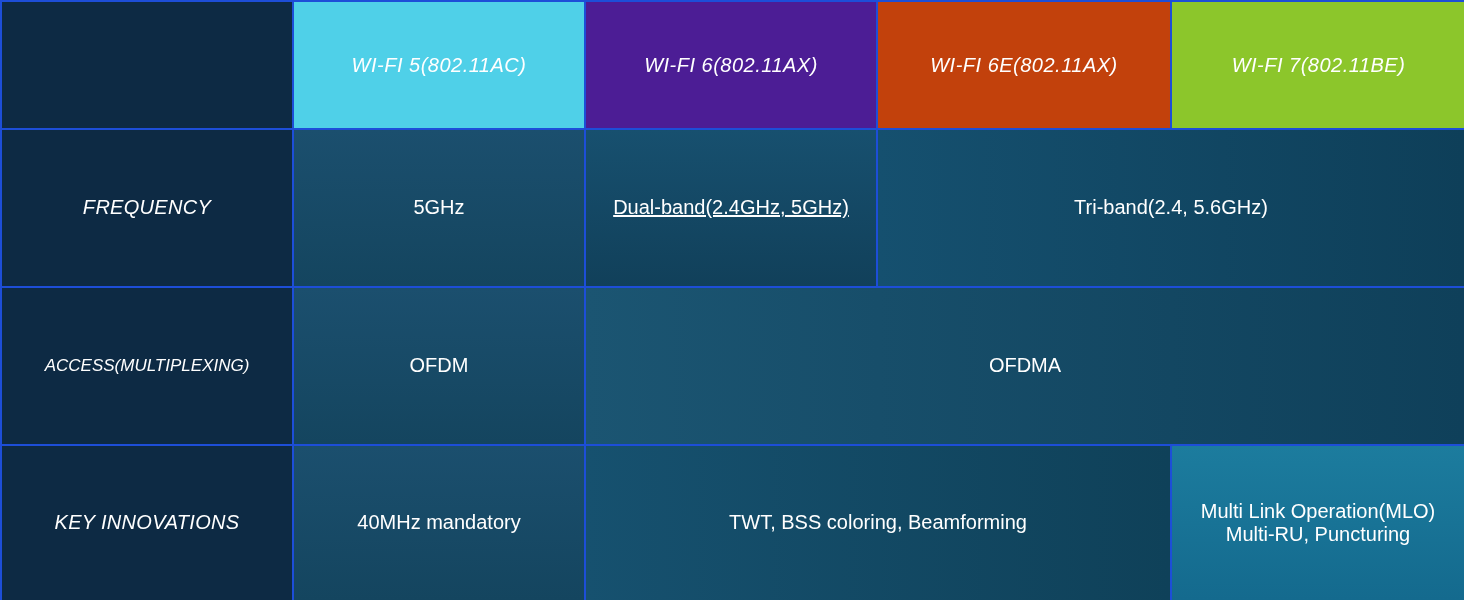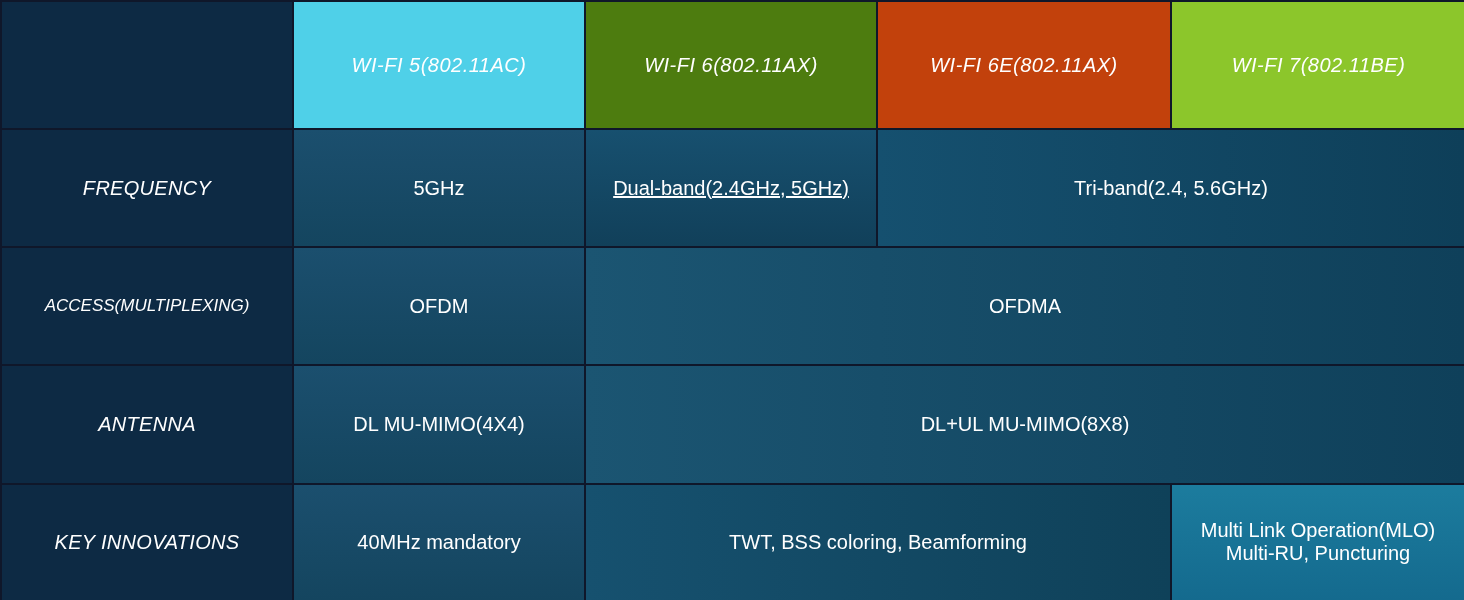--- a/index.html
+++ b/index.html
@@ -16,21 +16,21 @@
 
   .comparison-table {
     width: 1464px;
     height: 600px;
     border-collapse: collapse;
     table-layout: fixed;
   }
 
   .comparison-table td,
   .comparison-table th {
-    border: 2px solid #0f172a;
+    border: 2px solid #1d4ed8;
     padding: 4px 6px;
     text-align: center;
     vertical-align: middle;
     color: #ffffff;
     font-size: 20px;
     font-weight: 400;
     line-height: 1.15;
   }
 
   
@@ -43,21 +43,21 @@
   .head-cell {
     font-style: italic;
     font-weight: bold;
     font-size: 19px;
     letter-spacing: 0.5px;
     color: #0d2a44;
     border-top: none;
     height: 118px;
   }
   .head-wifi5  { background: #4fd0e8; }
-  .head-wifi6  { background: #4d7c0f; }
+  .head-wifi6  { background: #4c1d95; }
   .head-wifi6e { background: #c2410c; }
   .head-wifi7  { background: #8cc62b; }
   .head-wifi7.last { border-right: none; }
 
   
   .row-label {
     background: #0d2a44;
     font-style: italic;
     font-weight: bold;
     font-size: 19px;
@@ -115,25 +115,20 @@
     </tr>
 
 
     <tr class="row-h-1">
       <td class="row-label small">ACCESS(MULTIPLEXING)</td>
       <td class="c1">OFDM</td>
       <td class="c-wide-all last-col" colspan="3">OFDMA</td>
     </tr>
 
 
-    <tr class="row-h-1">
-      <td class="row-label">ANTENNA</td>
-      <td class="c1">DL MU-MIMO(4X4)</td>
-      <td class="c-wide-all last-col" colspan="3">DL+UL MU-MIMO(8X8)</td>
-    </tr>
 
 
     <tr class="row-h-2 last-row">
       <td class="row-label">KEY INNOVATIONS</td>
       <td class="c1">40MHz mandatory</td>
       <td class="c-wide-mid" colspan="2">TWT, BSS coloring, Beamforming</td>
       <td class="c-bright2 last-col">Multi Link Operation(MLO) Multi-RU, Puncturing</td>
     </tr>
   </tbody>
 </table>

